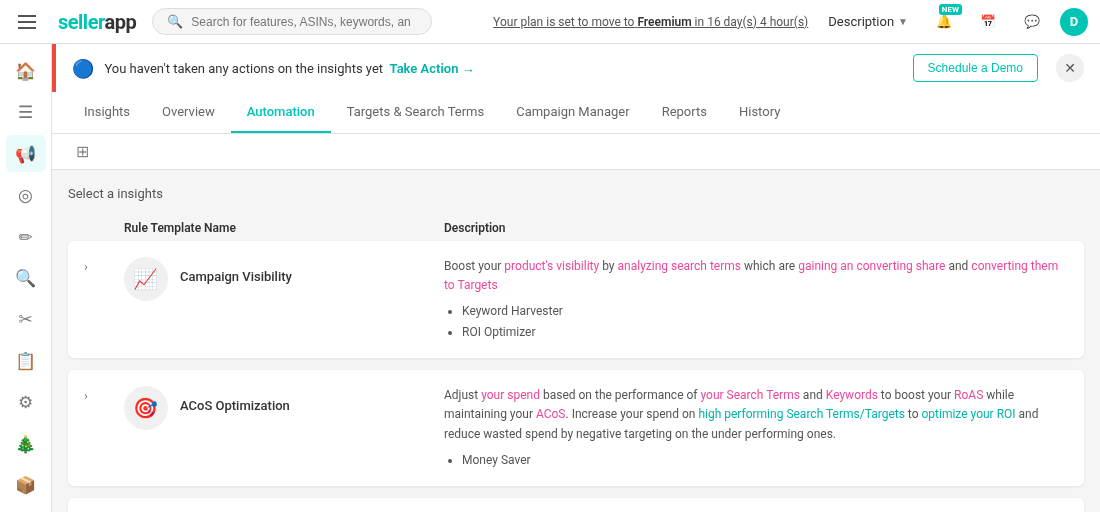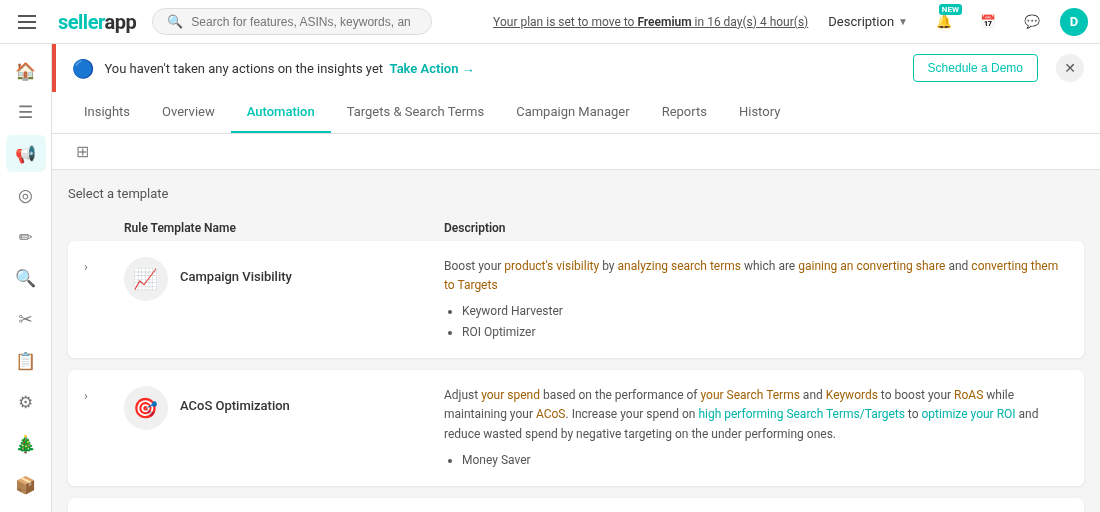--- a/index.html
+++ b/index.html
@@ -119,21 +119,21 @@
     .card-left { display: flex; align-items: flex-start; gap: 12px; }
     .card-icon {
       width: 44px; height: 44px; border-radius: 50%; background: #f0f0f0;
       display: flex; align-items: center; justify-content: center; font-size: 20px; flex-shrink: 0;
     }
     .card-title { font-size: 13px; font-weight: 500; color: #333; padding-top: 12px; }
     .card-desc { font-size: 12px; color: #555; line-height: 1.6; }
     .card-desc p { margin-bottom: 6px; }
     .bullet-list { list-style: disc; padding-left: 18px; margin-top: 4px; }
     .bullet-list li { font-size: 12px; color: #555; line-height: 1.7; }
-    .highlight-blue { color: #a16207; }
+    .highlight-blue { color: #ec4899; }
     .highlight-teal { color: #00b4aa; }
   </style>
 </head>
 <body>
 
 <div class="top-nav">
   <div class="hamburger">
     <span></span>
       <span></span>
       <span></span>
@@ -199,21 +199,21 @@
       <div class="tab-item">Campaign Manager</div>
       <div class="tab-item">Reports</div>
       <div class="tab-item">History</div>
     </div>
 
     <div class="sub-tab-nav">
       <div class="sub-tab-icon">⊞</div>
     </div>
 
     <div class="content">
-      <div class="section-label">Select a template</div>
+      <div class="section-label">Select a insights</div>
 
       <div class="table-header">
         <div class="th"></div>
         <div class="th">Rule Template Name</div>
         <div class="th">Description</div>
       </div>
 
       <div class="card">
         <div class="card-row">
           <div class="expand-icon">›</div>

